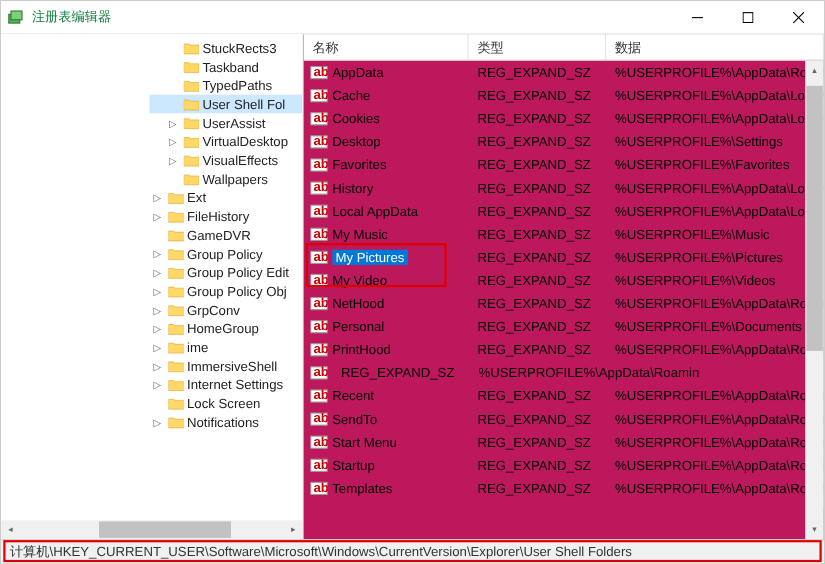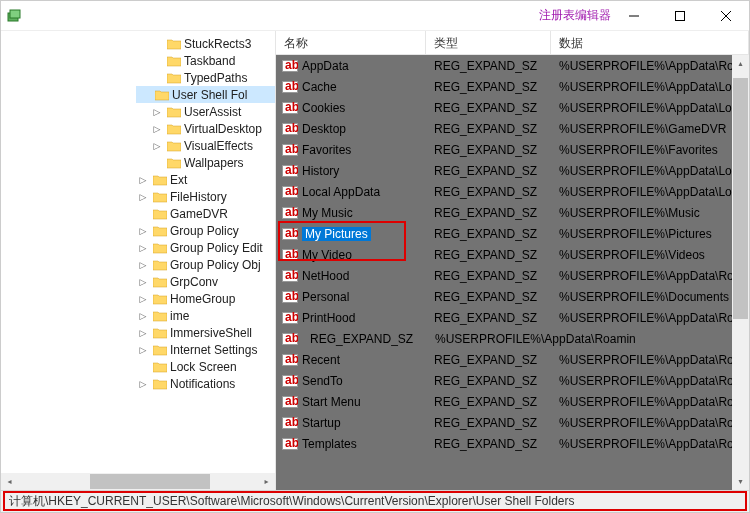--- a/index.html
+++ b/index.html
@@ -1,33 +1,33 @@
 <!DOCTYPE html>
 <html><head>
 <meta charset="utf-8">
 <style>
 * { margin: 0; padding: 0; box-sizing: border-box; font-family: "Microsoft YaHei", "Segoe UI", sans-serif; font-size: 12px; }
 html, body { width: 750px; height: 513px; overflow: hidden; background: #fff; }
 .window { width: 100%; height: 100%; display: flex; flex-direction: column; border: 1px solid #ccc; }
 .titlebar { height: 30px; display: flex; align-items: center; background: #fff; border-bottom: 1px solid #eee; }
 .titlebar .icon { width: 16px; height: 16px; margin: 0 6px; display: flex; align-items: center; justify-content: center; }
-.title-text { flex: 1; font-size: 12px; color: #a21caf; text-align: right; }
+.title-text { flex: 1; font-size: 12px; color: #15803d; }
 .win-controls { display: flex; }
 .win-btn { width: 46px; height: 30px; display: flex; align-items: center; justify-content: center; color: #333; cursor: default; }
 .menubar { height: 22px; display: flex; align-items: center; padding: 0 6px; border-bottom: 1px solid #e5e5e5; }
 .menu-item { padding: 2px 10px; cursor: default; }
 .main { flex: 1; display: flex; overflow: hidden; }
 .tree-pane { width: 275px; overflow: hidden; position: relative; border-right: 1px solid #e5e5e5; background: #fff; }
 .tree { padding-left: 135px; padding-top: 4px; }
 .tree-item { display: flex; align-items: center; height: 17px; white-space: nowrap; cursor: default; }
 .tree-item.selected { background: #cce8ff; }
 .expander { width: 14px; height: 14px; display: flex; align-items: center; justify-content: center; font-size: 9px; color: #666; }
 .folder-icon { width: 14px; height: 12px; margin: 0 3px; }
 .tree-label { font-size: 12px; color: #222; }
-.list-pane { flex: 1; overflow: hidden; background: #737373; position: relative; }
+.list-pane { flex: 1; overflow: hidden; background: #be185d; position: relative; }
 .list-header { display: flex; height: 24px; border-bottom: 1px solid #e5e5e5; background: #fff; }
 .list-header .col { padding: 4px 8px; border-right: 1px solid #e5e5e5; color: #333; cursor: default; }
 .col-name { width: 150px; }
 .col-type { width: 125px; }
 .col-data { flex: 1; }
 .list-body { overflow: hidden; }
 .list-row { display: flex; align-items: center; height: 21px; white-space: nowrap; cursor: default; }
 .value-icon { width: 16px; height: 14px; margin: 0 4px 0 6px; flex-shrink: 0; }
 .list-row .cell-name { width: 124px; overflow: hidden; }
 .list-row .cell-type { width: 125px; overflow: hidden; padding-left: 8px; }
@@ -93,21 +93,21 @@
               </svg></span>
             <span class="tree-label">Taskband</span>
           </div>
           <div class="tree-item" style="padding-left: 14px;">
             <span class="expander"></span>
             <span class="folder-icon"><svg width="14" height="12" viewBox="0 0 14 12">
                 <path d="M0 2 L0 11 L14 11 L14 3 L6 3 L5 2 Z" fill="#ffd868" stroke="#d4a020" stroke-width="0.5"></path>
               </svg></span>
             <span class="tree-label">TypedPaths</span>
           </div>
-          <div class="tree-item selected" style="padding-left: 2px;">
+          <div class="tree-item selected" style="padding-left: 14px;">
             <span class="expander"></span>
             <span class="folder-icon"><svg width="14" height="12" viewBox="0 0 14 12">
                 <path d="M0 2 L0 11 L14 11 L14 3 L6 3 L5 2 Z" fill="#ffd868" stroke="#d4a020" stroke-width="0.5"></path>
               </svg></span>
             <span class="tree-label">User Shell Fol</span>
           </div>
           <div class="tree-item" style="padding-left: 14px;">
             <span class="expander">▷</span>
             <span class="folder-icon"><svg width="14" height="12" viewBox="0 0 14 12">
                 <path d="M0 2 L0 11 L14 11 L14 3 L6 3 L5 2 Z" fill="#ffd868" stroke="#d4a020" stroke-width="0.5"></path>
@@ -270,21 +270,21 @@
             <span class="cell-type">REG_EXPAND_SZ</span>
             <span class="cell-data">%USERPROFILE%\AppData\Local\M</span>
           </div>
           <div class="list-row">
             <span class="value-icon"><svg width="16" height="14" viewBox="0 0 16 14">
                 <rect x="0.5" y="1.5" width="15" height="11" fill="#fff" stroke="#999"></rect>
                 <text x="3" y="10" font-size="7" fill="#c00" font-weight="bold">ab</text>
               </svg></span>
             <span class="cell-name"><span>Desktop</span></span>
             <span class="cell-type">REG_EXPAND_SZ</span>
-            <span class="cell-data">%USERPROFILE%\GameDVR</span>
+            <span class="cell-data">%USERPROFILE%\Settings</span>
           </div>
           <div class="list-row">
             <span class="value-icon"><svg width="16" height="14" viewBox="0 0 16 14">
                 <rect x="0.5" y="1.5" width="15" height="11" fill="#fff" stroke="#999"></rect>
                 <text x="3" y="10" font-size="7" fill="#c00" font-weight="bold">ab</text>
               </svg></span>
             <span class="cell-name"><span>Favorites</span></span>
             <span class="cell-type">REG_EXPAND_SZ</span>
             <span class="cell-data">%USERPROFILE%\Favorites</span>
           </div>

